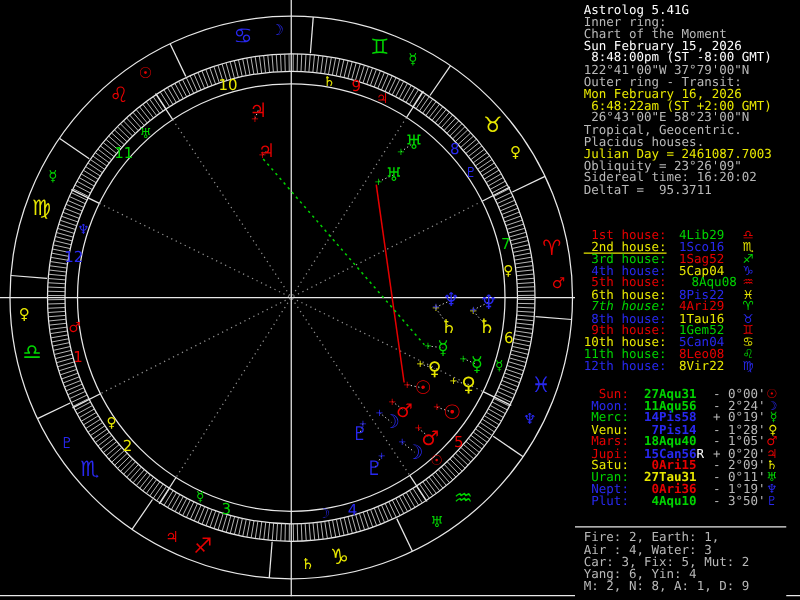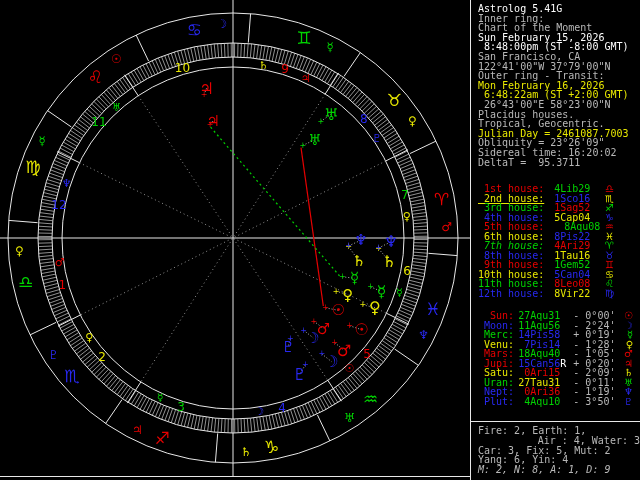--- a/index.html
+++ b/index.html
@@ -1,33 +1,33 @@
 <!DOCTYPE html>
 <html><head>
 <meta charset="utf-8">
 <style>
   html,body{margin:0;padding:0;background:#222;}
   .screen{position:relative;width:640px;height:480px;background:#000;overflow:hidden;
           font-family:"DejaVu Sans Mono",monospace;}
   .wheel-area{position:absolute;left:0;top:0;width:470px;height:480px;}
-  .panel{position:absolute;left:471px;top:0;width:169px;height:480px;background:#000;}
+  .panel{position:absolute;left:460px;top:0;width:169px;height:480px;background:#000;}
   .vdivider{position:absolute;left:470px;top:0;width:1px;height:480px;background:#e8e8e8;}
   .hborder{position:absolute;left:0;top:476px;width:640px;height:1px;background:#e8e8e8;}
   .panel-rule{position:absolute;left:0;top:421px;width:169px;height:1px;background:#e8e8e8;}
   .pline{white-space:pre;font-size:10px;line-height:9.6px;letter-spacing:0px;}
   .prow{display:flex;align-items:baseline;font-size:10px;line-height:9.5px;white-space:pre;}
   .pre{white-space:pre;}
   .block{position:absolute;left:7px;right:0;}
   #info-block{top:4px;}
   #houses-block{top:184px;}
   #planets-block{top:311px;}
   #summary-block{top:426px;}
   .hval{margin-left:10px;}
   .hglyph{margin-left:auto;margin-right:26px;font-family:"DejaVu Sans",sans-serif;font-size:10px;}
-  .pval{margin-left:4px;}
+  .pval{margin-left:12px;font-weight:bold;}
   .pvel{margin-left:7px;}
   .pglyph{margin-left:auto;margin-right:7px;font-family:"DejaVu Sans",sans-serif;font-size:10px;}
   svg text{font-family:"DejaVu Sans",sans-serif;}
 </style>
 </head>
 <body>
 
 <div class="screen">
   <div class="wheel-area">
     <svg id="wheel-svg" width="470" height="480" viewBox="0 0 470 480">
@@ -556,28 +556,27 @@
   <div class="vdivider"></div>
   <div class="hborder"></div>
   <div class="panel">
     <div id="info-block" class="block">
 
     <div class="pline" style="color: rgb(255, 255, 255);">Astrolog 5.41G</div>
         <div class="pline" style="color: rgb(184, 184, 184);">Inner ring:</div>
         <div class="pline" style="color: rgb(184, 184, 184);">Chart of the Moment</div>
         <div class="pline" style="color: rgb(255, 255, 255);">Sun February 15, 2026</div>
         <div class="pline" style="color: rgb(255, 255, 255);"> 8:48:00pm (ST -8:00 GMT)</div>
-        <div class="pline" style="color: rgb(184, 184, 184);">San Francisco, CA</div>
         <div class="pline" style="color: rgb(184, 184, 184);">122°41'00"W 37°79'00"N</div>
         <div class="pline" style="color: rgb(184, 184, 184);">Outer ring - Transit:</div>
         <div class="pline" style="color: rgb(232, 232, 0);">Mon February 16, 2026</div>
         <div class="pline" style="color: rgb(232, 232, 0);"> 6:48:22am (ST +2:00 GMT)</div>
         <div class="pline" style="color: rgb(184, 184, 184);"> 26°43'00"E 58°23'00"N</div>
+        <div class="pline" style="color: rgb(184, 184, 184);">Tropical, Geocentric.</div>
         <div class="pline" style="color: rgb(184, 184, 184);">Placidus houses.</div>
-        <div class="pline" style="color: rgb(184, 184, 184);">Tropical, Geocentric.</div>
         <div class="pline" style="color: rgb(232, 232, 0);">Julian Day = 2461087.7003</div>
         <div class="pline" style="color: rgb(184, 184, 184);">Obliquity = 23°26'09"</div>
         <div class="pline" style="color: rgb(184, 184, 184);">Sidereal time: 16:20:02</div>
         <div class="pline" style="color: rgb(184, 184, 184);">DeltaT =  95.3711</div>
       </div>
     <div id="houses-block" class="block">
         <div class="prow"><span class="pre" style="color: rgb(230, 0, 0);"> 1st house:</span><span class="pre hval" style="color: rgb(0, 212, 0);">4Lib29</span><span class="hglyph" style="color: rgb(230, 0, 0);">♎</span></div>
         <div class="prow"><span class="pre" style="color: rgb(232, 232, 0); text-decoration: underline;"> 2nd house:</span><span class="pre hval" style="color: rgb(40, 40, 240);">1Sco16</span><span class="hglyph" style="color: rgb(232, 232, 0);">♏</span></div>
         <div class="prow"><span class="pre" style="color: rgb(0, 212, 0);"> 3rd house:</span><span class="pre hval" style="color: rgb(230, 0, 0);">1Sag52</span><span class="hglyph" style="color: rgb(0, 212, 0);">♐</span></div>
         <div class="prow"><span class="pre" style="color: rgb(40, 40, 240);"> 4th house:</span><span class="pre hval" style="color: rgb(232, 232, 0);">5Cap04</span><span class="hglyph" style="color: rgb(40, 40, 240);">♑</span></div>
@@ -598,19 +597,19 @@
         <div class="prow"><span class="pre" style="color: rgb(230, 0, 0);"> Mars:</span><span class="pre pval" style="color: rgb(0, 212, 0);">18Aqu40</span><span class="pre" style="color: rgb(255, 255, 255);"> </span><span class="pre pvel" style="color: rgb(184, 184, 184);">- 1°05'</span><span class="pglyph" style="color: rgb(230, 0, 0);">♂</span></div>
         <div class="prow"><span class="pre" style="color: rgb(230, 0, 0);"> Jupi:</span><span class="pre pval" style="color: rgb(40, 40, 240);">15Can56</span><span class="pre" style="color: rgb(255, 255, 255);">R</span><span class="pre pvel" style="color: rgb(184, 184, 184);">+ 0°20'</span><span class="pglyph" style="color: rgb(230, 0, 0);">♃</span></div>
         <div class="prow"><span class="pre" style="color: rgb(232, 232, 0);"> Satu:</span><span class="pre pval" style="color: rgb(230, 0, 0);"> 0Ari15</span><span class="pre" style="color: rgb(255, 255, 255);"> </span><span class="pre pvel" style="color: rgb(184, 184, 184);">- 2°09'</span><span class="pglyph" style="color: rgb(232, 232, 0);">♄</span></div>
         <div class="prow"><span class="pre" style="color: rgb(0, 212, 0);"> Uran:</span><span class="pre pval" style="color: rgb(232, 232, 0);">27Tau31</span><span class="pre" style="color: rgb(255, 255, 255);"> </span><span class="pre pvel" style="color: rgb(184, 184, 184);">- 0°11'</span><span class="pglyph" style="color: rgb(0, 212, 0);">♅</span></div>
         <div class="prow"><span class="pre" style="color: rgb(40, 40, 240);"> Nept:</span><span class="pre pval" style="color: rgb(230, 0, 0);"> 0Ari36</span><span class="pre" style="color: rgb(255, 255, 255);"> </span><span class="pre pvel" style="color: rgb(184, 184, 184);">- 1°19'</span><span class="pglyph" style="color: rgb(40, 40, 240);">♆</span></div>
         <div class="prow"><span class="pre" style="color: rgb(40, 40, 240);"> Plut:</span><span class="pre pval" style="color: rgb(0, 212, 0);"> 4Aqu10</span><span class="pre" style="color: rgb(255, 255, 255);"> </span><span class="pre pvel" style="color: rgb(184, 184, 184);">- 3°50'</span><span class="pglyph" style="color: rgb(40, 40, 240);">♇</span></div>
       </div>
     <div class="panel-rule"></div>
     <div id="summary-block" class="block">
         <div class="pline" style="color: rgb(184, 184, 184); line-height: 9.8px;">Fire: 2, Earth: 1,</div>
-        <div class="pline" style="color: rgb(184, 184, 184); line-height: 9.8px; text-align: right;">Air : 4, Water: 3</div>
+        <div class="pline" style="color: rgb(184, 184, 184); line-height: 9.8px;">Air : 4, Water: 3</div>
         <div class="pline" style="color: rgb(184, 184, 184); line-height: 9.8px;">Car: 3, Fix: 5, Mut: 2</div>
         <div class="pline" style="color: rgb(184, 184, 184); line-height: 9.8px;">Yang: 6, Yin: 4</div>
-        <div class="pline" style="color: rgb(184, 184, 184); line-height: 9.8px; font-style: italic;">M: 2, N: 8, A: 1, D: 9</div>
+        <div class="pline" style="color: rgb(184, 184, 184); line-height: 9.8px;">M: 2, N: 8, A: 1, D: 9</div>
       </div>
   </div>
 </div>
 
 </body></html>

